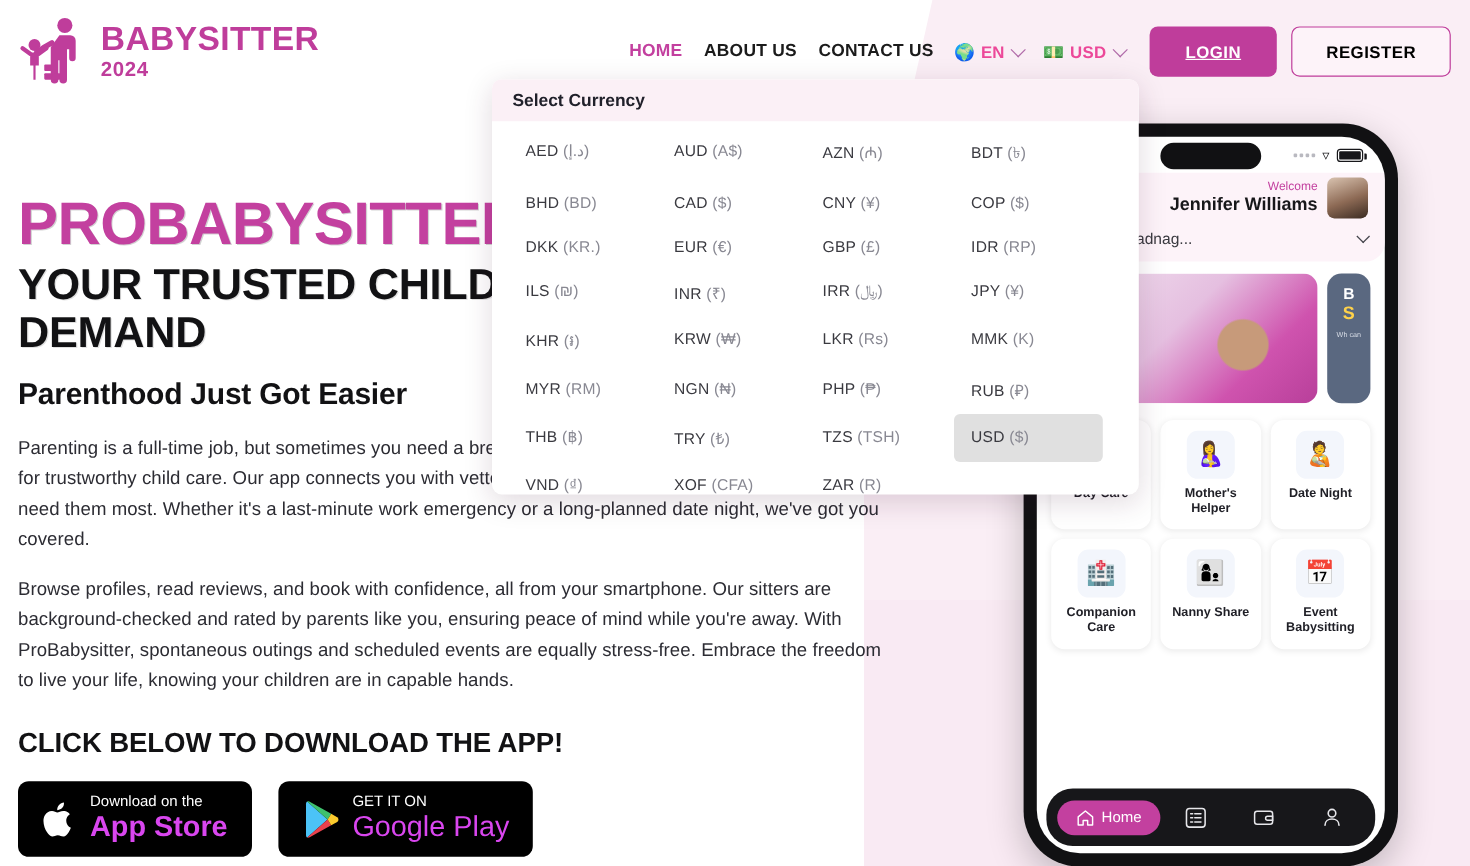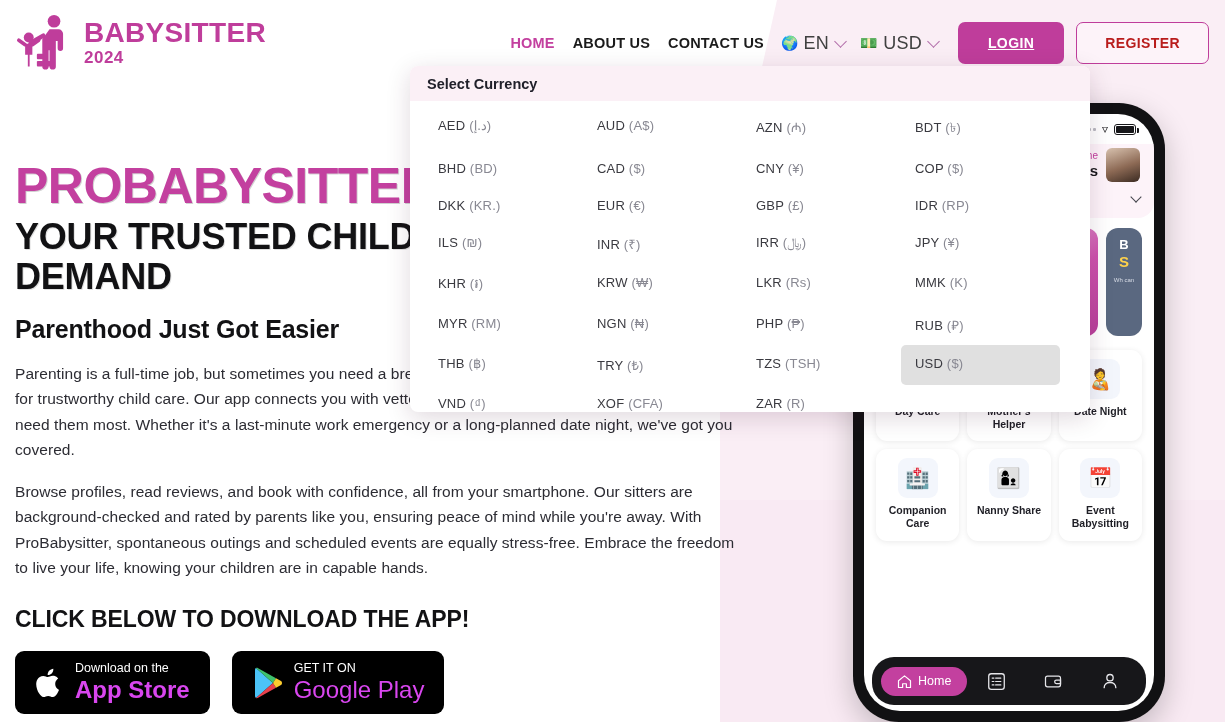--- a/index.html
+++ b/index.html
@@ -68,21 +68,21 @@
     letter-spacing: .2px; text-decoration: none;
     padding: 0 9px; cursor: pointer; white-space: nowrap;
   }
   .nav-link.active { color: #c3409f; }
   .selector {
     display: flex; align-items: center; gap: 5px;
     padding: 0 8px; cursor: pointer; position: relative;
   }
   .selector .flagicon { font-size: 14px; line-height: 1; }
   .selector .sel-label {
-    font-size: 18px; font-weight: 400; color: #404040; letter-spacing: .2px;
+    font-size: 14px; font-weight: 700; color: #ec4899; letter-spacing: .2px;
   }
   .chev {
     width: 9px; height: 9px;
     border-right: 1.7px solid #b06aa8; border-bottom: 1.7px solid #b06aa8;
     transform: rotate(45deg); margin-top: -4px; margin-left: 2px;
   }
   .caret-up {
     position: absolute; left: 50%; transform: translateX(-50%);
     top: 36px;
     width: 0; height: 0;
@@ -91,30 +91,30 @@
     border-bottom: 14px solid #bf3d9b;
     z-index: 40;
   }
   .btn-login {
     background: #bf3d9b; color: #ffffff;
     font-size: 14px; font-weight: 700; letter-spacing: .4px;
     border: none; border-radius: 7px;
     padding: 13px 30px; margin-left: 12px; cursor: pointer; text-decoration: underline;
   }
   .btn-register {
-    background: #fdf3f9; color: #b91c1c;
+    background: #fdf3f9; color: #000000;
     font-size: 14px; font-weight: 700; letter-spacing: .4px;
     border: 1.6px solid #bf3d9b; border-radius: 7px;
     padding: 12px 28px; margin-left: 12px; cursor: pointer;
   }
 
   
   .cur-dd {
     position: absolute; left: 410px; top: 66px;
-    width: 680px; height: 346px;
+    width: 539px; height: 346px;
     background: #ffffff;
     border-radius: 8px;
     box-shadow: 0 6px 24px rgba(60,20,50,.16);
     z-index: 30;
     overflow: hidden;
   }
   .cur-dd-head {
     background: #fbf0f6;
     height: 35px;
     display: flex; align-items: center;

